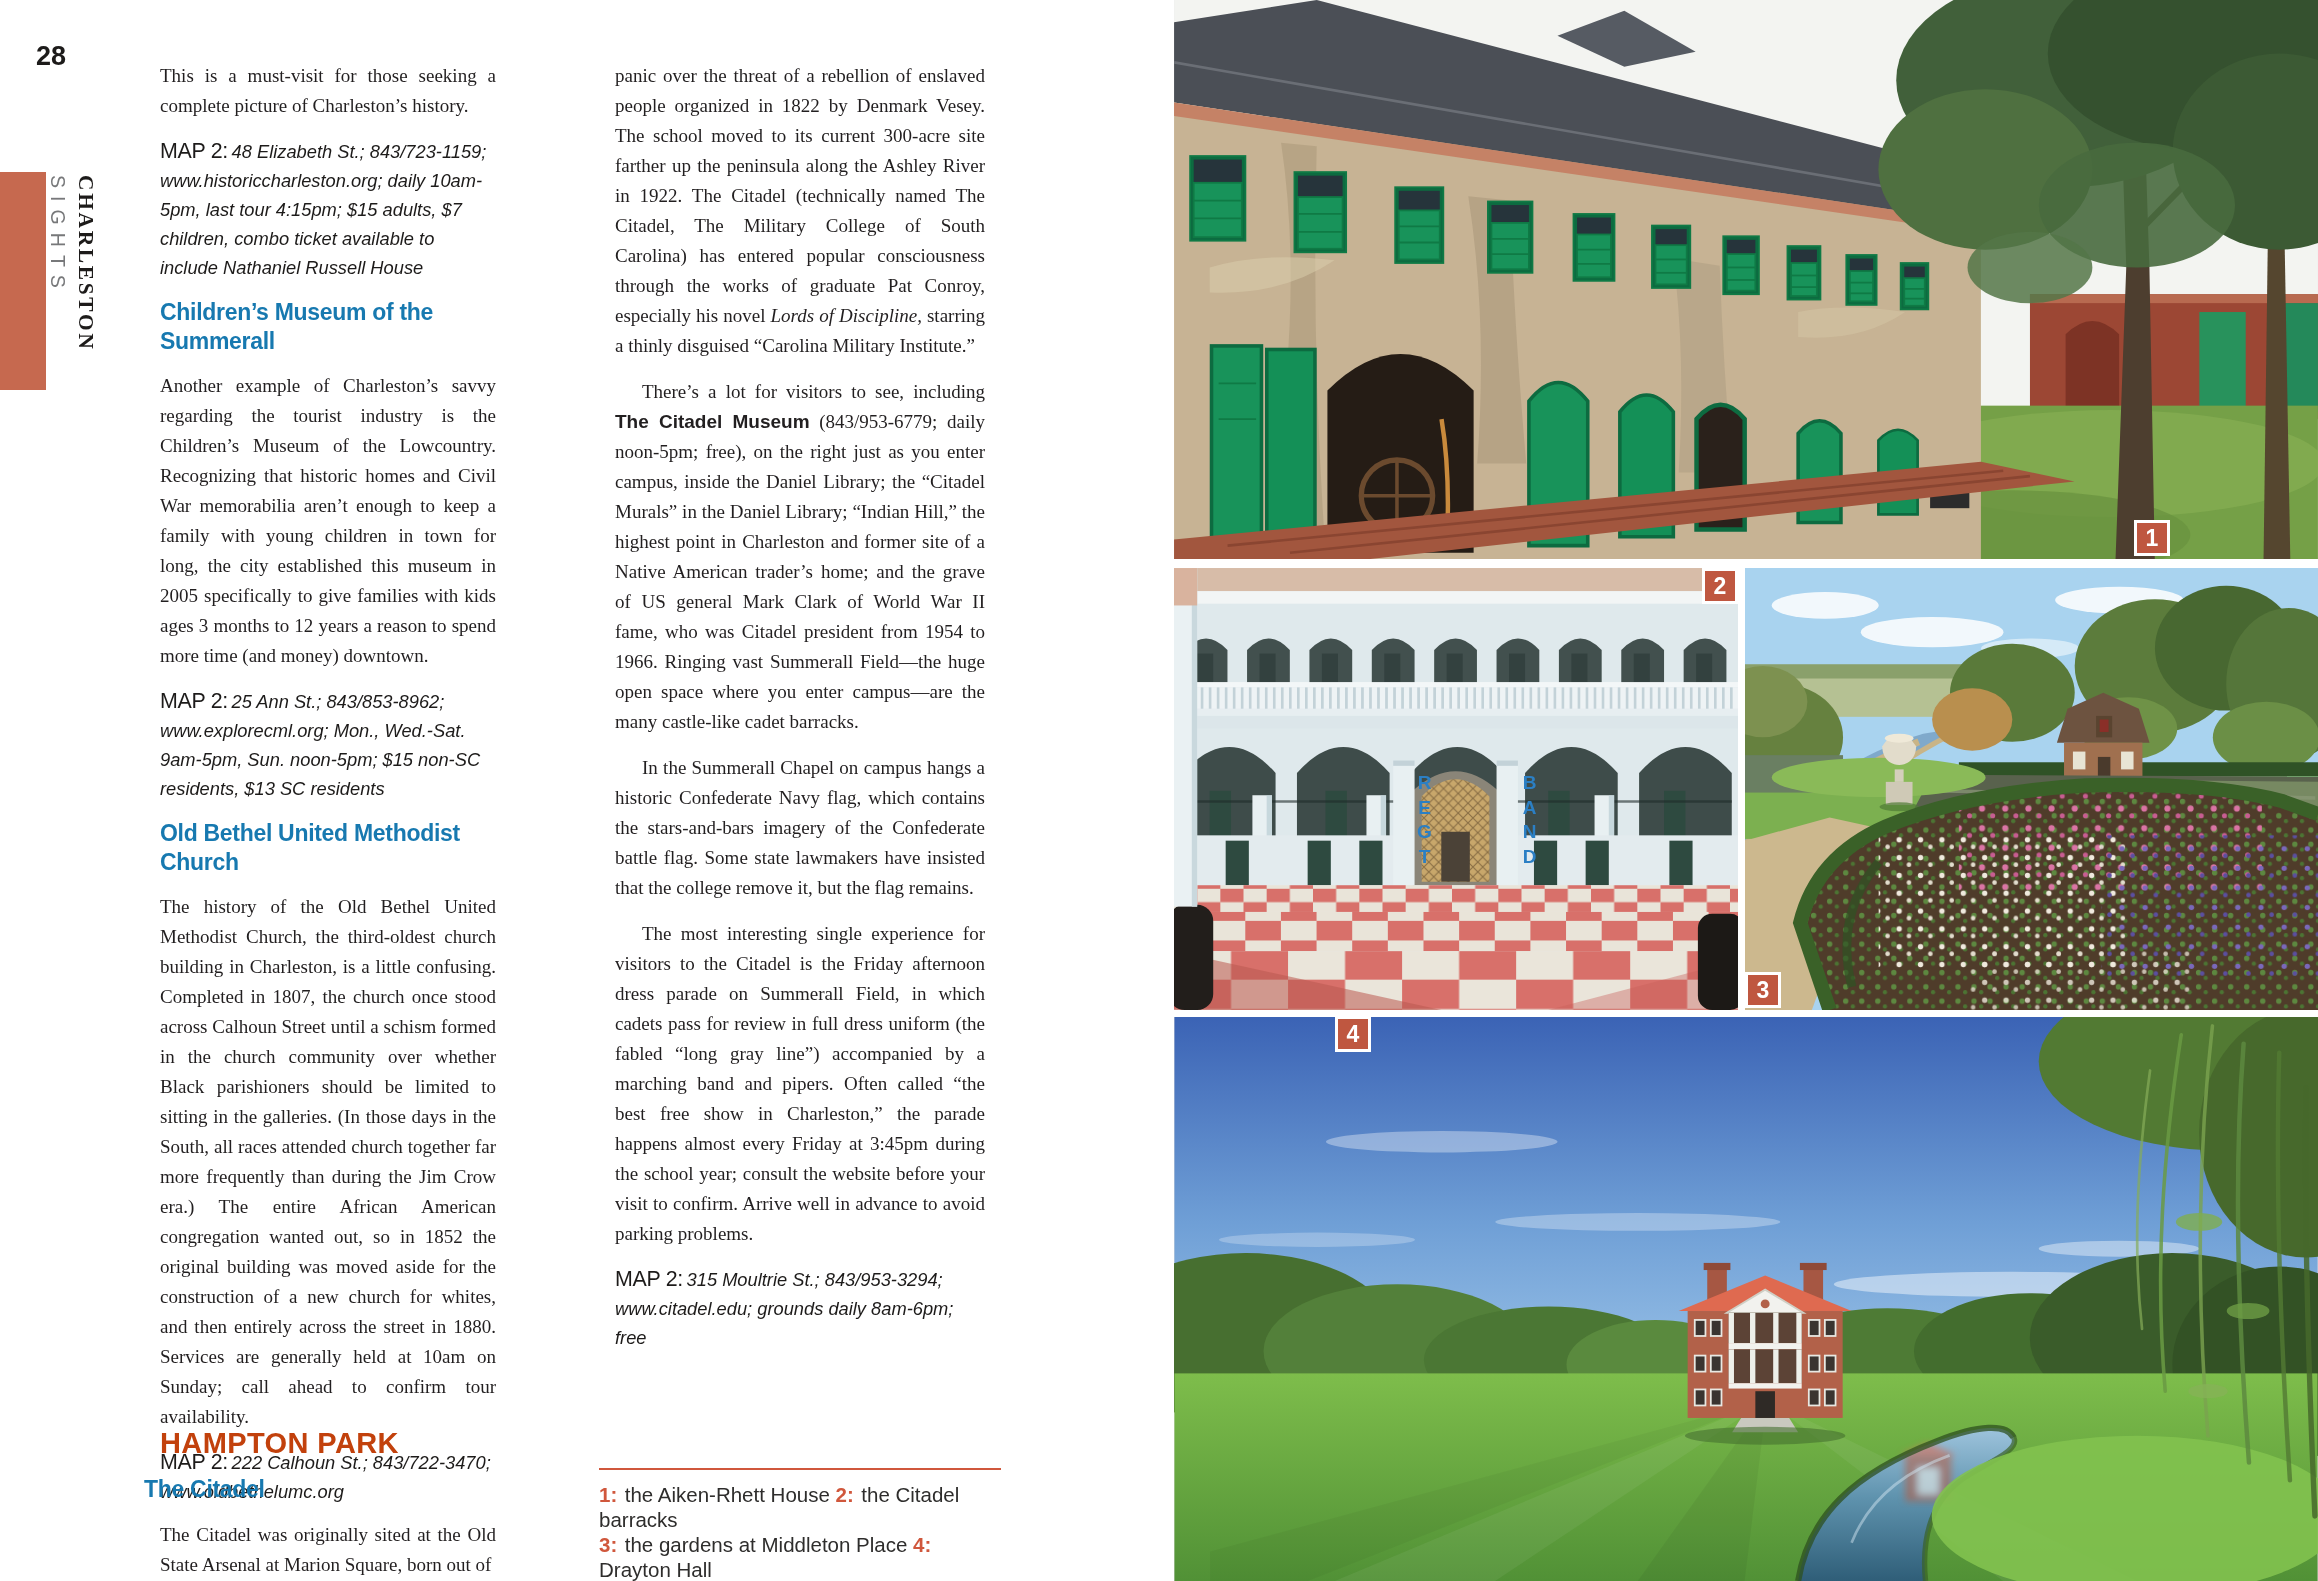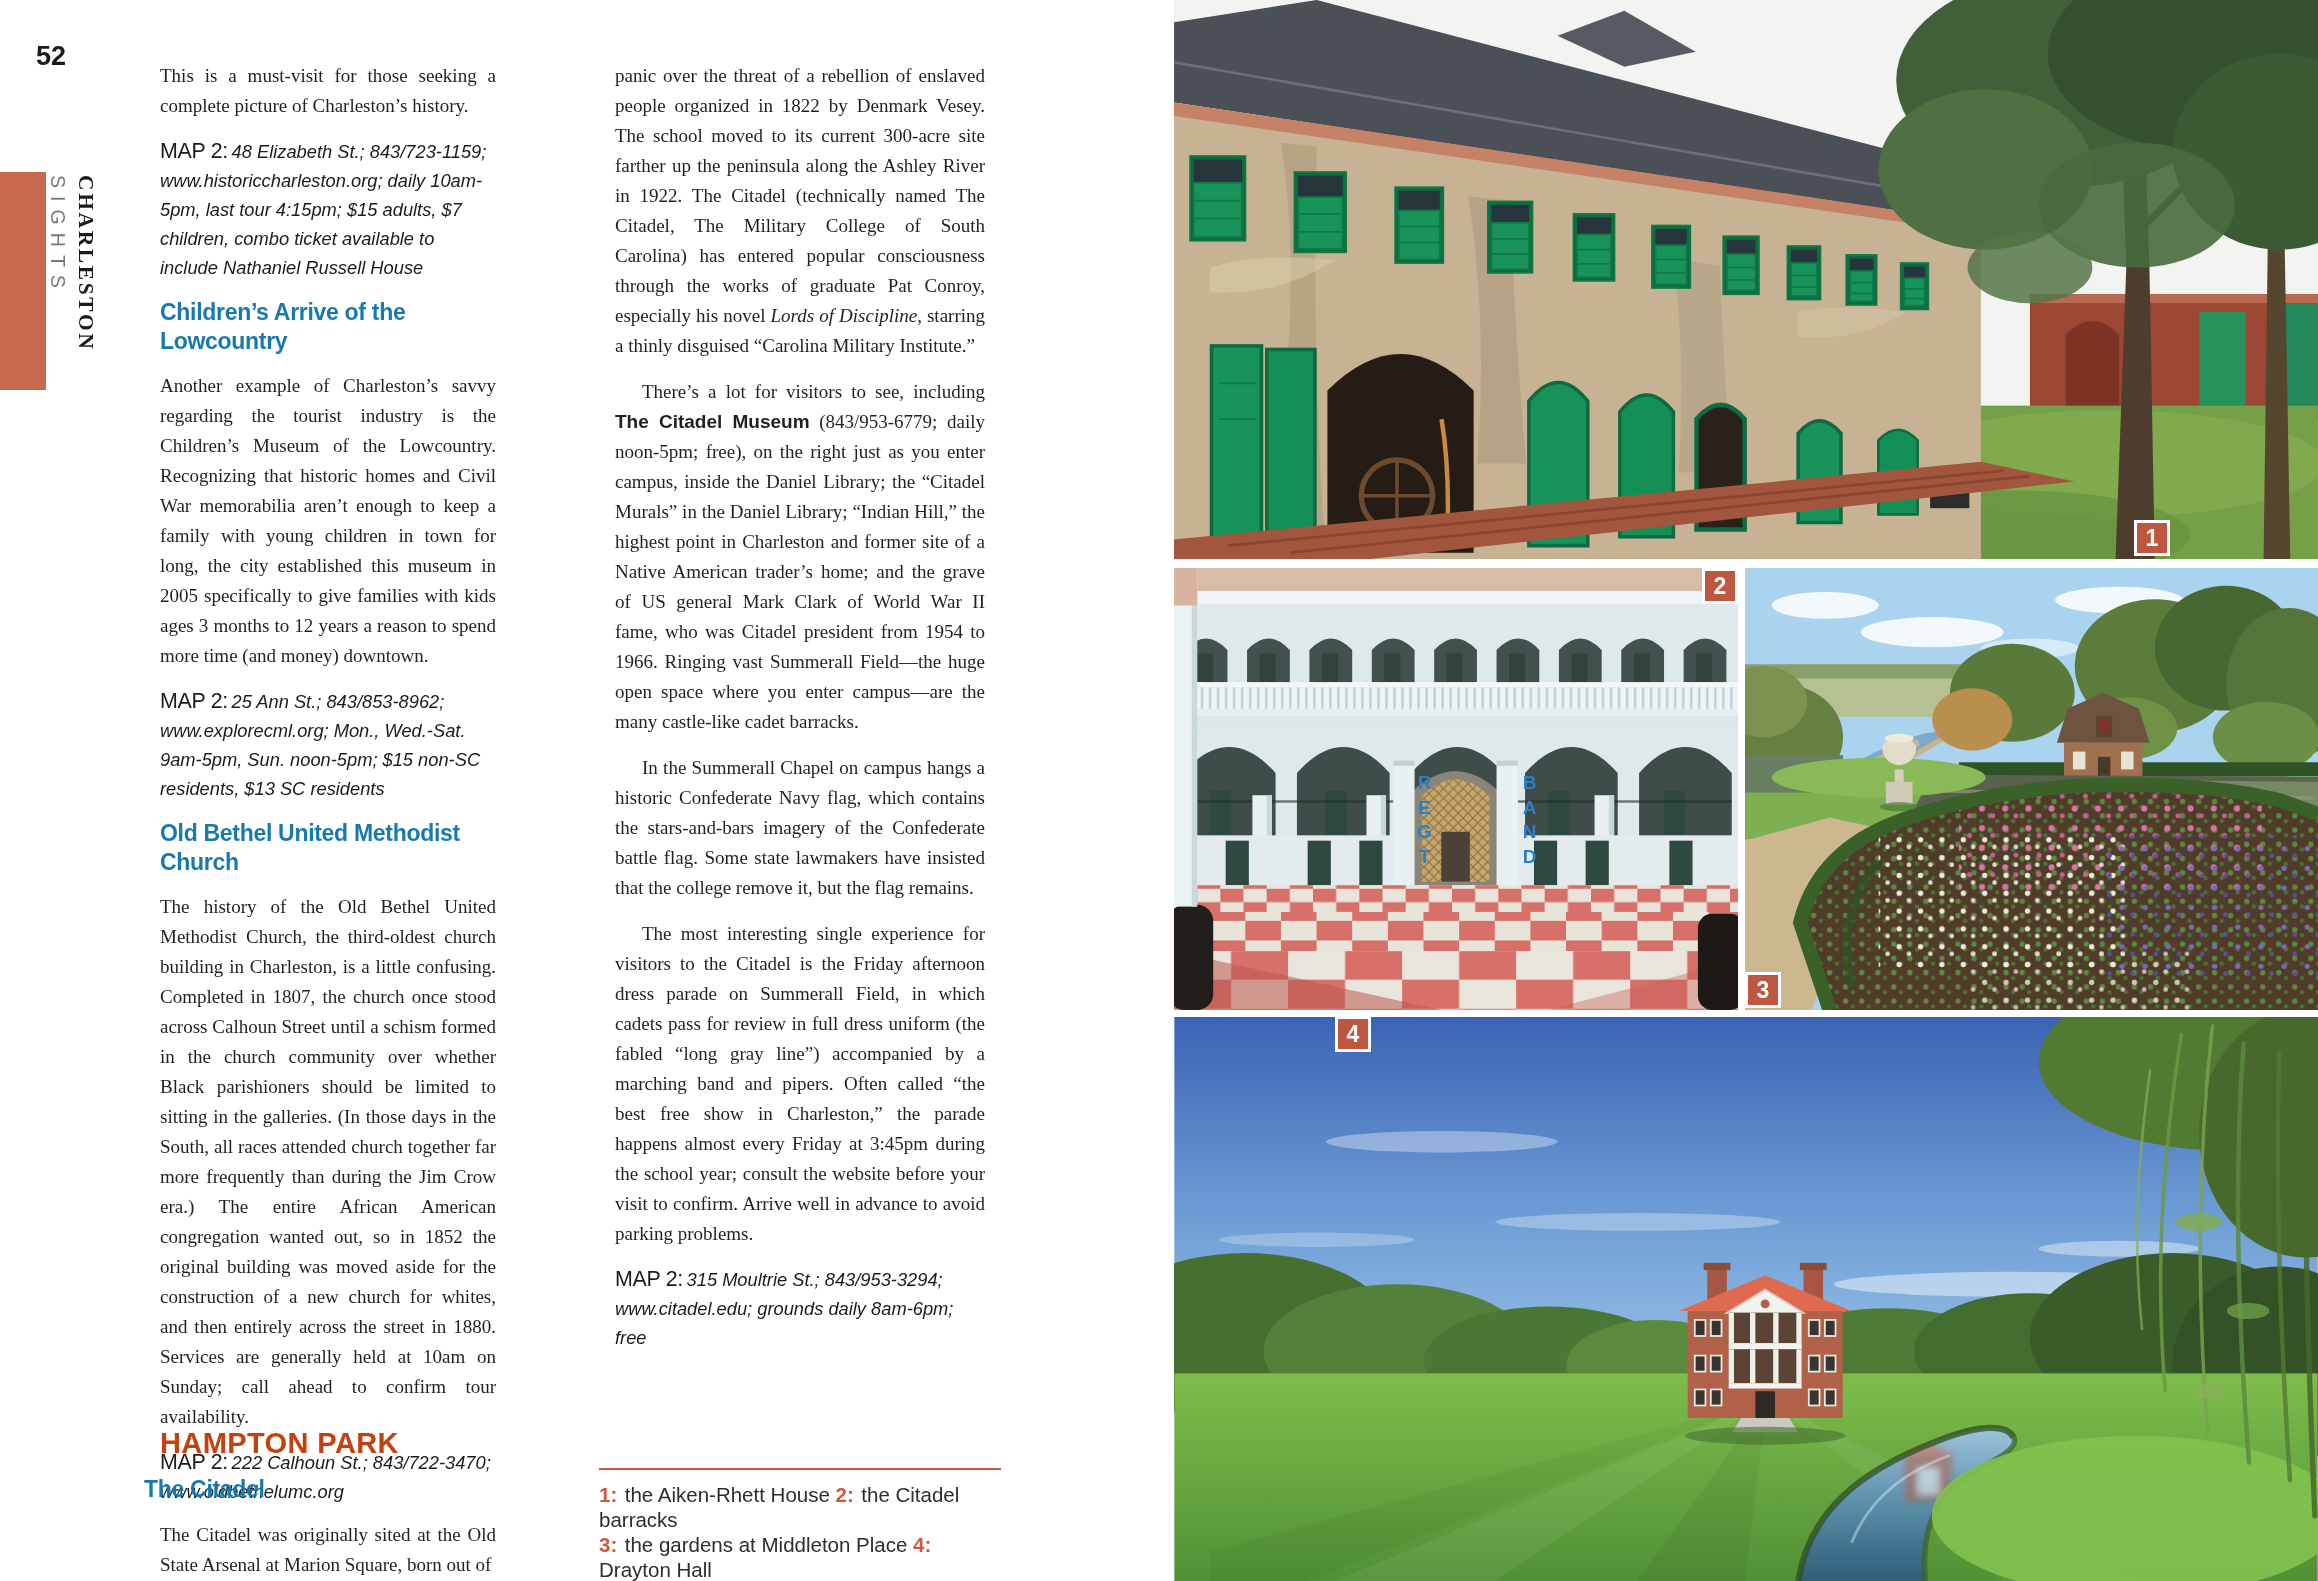--- a/index.html
+++ b/index.html
@@ -61,30 +61,30 @@
           font-family:"Liberation Sans",sans-serif;font-weight:bold;font-size:19px;
           letter-spacing:3.6px;color:#2b7fc4;z-index:4;}
   #banner-regt{left:1413px;top:772px;}
   #banner-band{left:1518px;top:772px;}
 </style>
 </head>
 <body>
 
 <div class="page">
 
-  <div class="page-number">52</div>
+  <div class="page-number">28</div>
   <div class="sidebar-block"></div>
   <div class="sidebar-chapter">CHARLESTON</div>
   <div class="sidebar-section">SIGHTS</div>
 
   <div class="col col-left">
     <p class="p-top">This is a must-visit for those seeking a complete picture of Charleston’s history.</p>
     <p class="map"><b>MAP 2:</b><span>48 Elizabeth St.; 843/723-1159; www.historiccharleston.org; daily 10am-5pm, last tour 4:15pm; $15 adults, $7 children, combo ticket available to include Nathaniel Russell House</span></p>
 
-    <p class="h-blue">Children’s Arrive of the Lowcountry</p>
+    <p class="h-blue">Children’s Museum of the Summerall</p>
     <p>Another example of Charleston’s savvy regarding the tourist industry is the Children’s Museum of the Lowcountry. Recognizing that historic homes and Civil War memorabilia aren’t enough to keep a family with young children in town for long, the city established this museum in 2005 specifically to give families with kids ages 3 months to 12 years a reason to spend more time (and money) downtown.</p>
     <p class="map"><b>MAP 2:</b><span>25 Ann St.; 843/853-8962; www.explorecml.org; Mon., Wed.-Sat. 9am-5pm, Sun. noon-5pm; $15 non-SC residents, $13 SC residents</span></p>
 
     <p class="h-blue">Old Bethel United Methodist Church</p>
     <p>The history of the Old Bethel United Methodist Church, the third-oldest church building in Charleston, is a little confusing. Completed in 1807, the church once stood across Calhoun Street until a schism formed in the church community over whether Black parishioners should be limited to sitting in the galleries. (In those days in the South, all races attended church together far more frequently than during the Jim Crow era.) The entire African American congregation wanted out, so in 1852 the original building was moved aside for the construction of a new church for whites, and then entirely across the street in 1880. Services are generally held at 10am on Sunday; call ahead to confirm tour availability.</p>
     <p class="map"><b>MAP 2:</b><span>222 Calhoun St.; 843/722-3470; www.oldbethelumc.org</span></p>
 
     <div class="hampton">
       <p class="h-section">HAMPTON PARK</p>
       <p class="h-blue">The Citadel</p>

